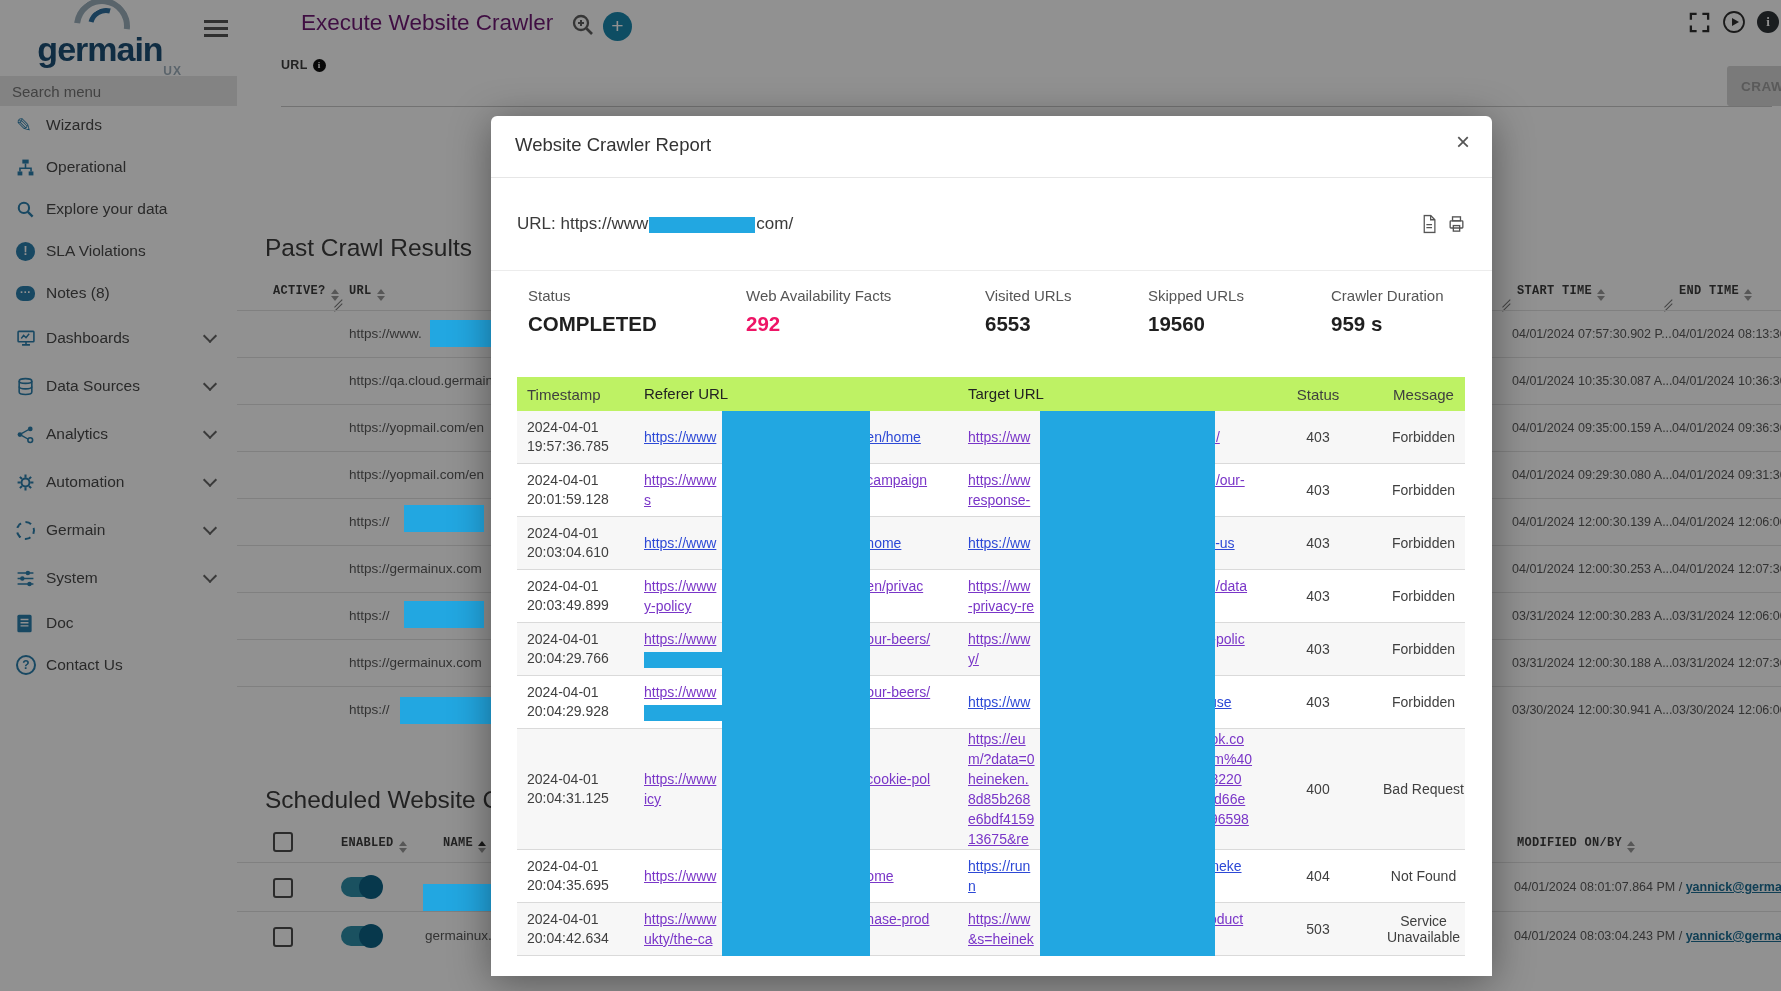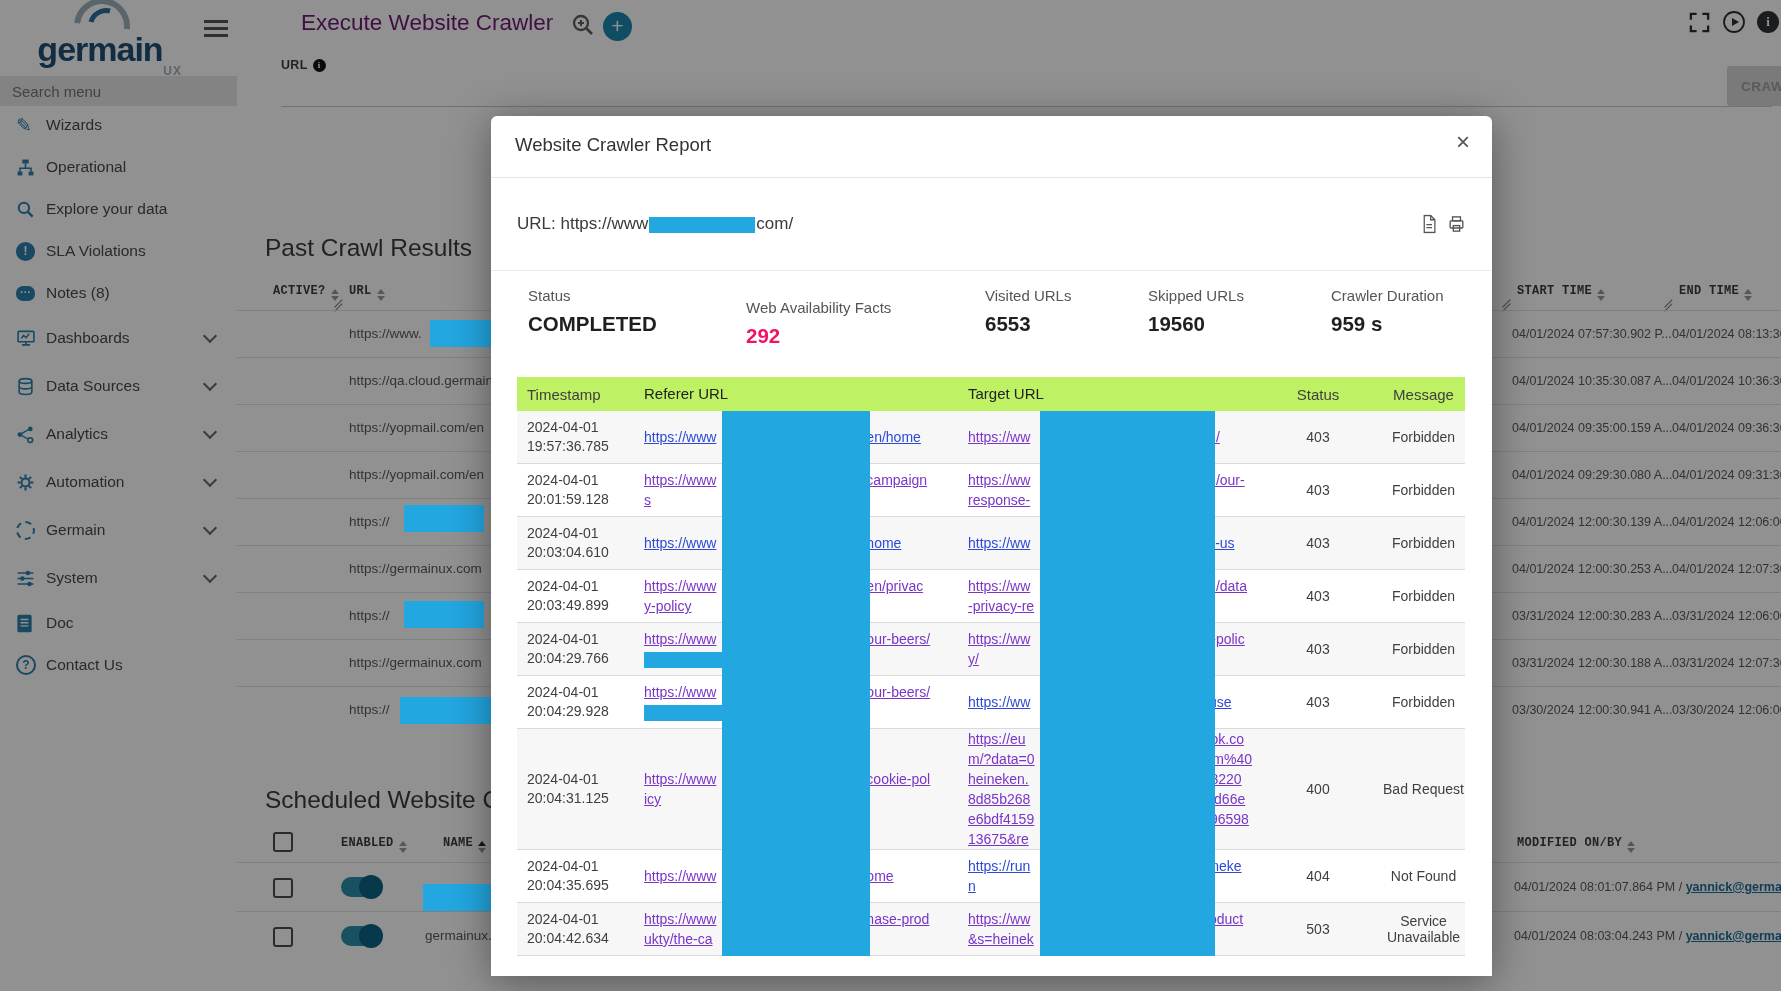--- a/index.html
+++ b/index.html
@@ -413,21 +413,21 @@
               <rect x="8" y="14" width="8" height="7"></rect>
             </svg>
           </span>
       </div>
     </div>
     <div id="m-stats">
         <div class="stat" style="width: 218px;">
           <div class="sl">Status</div>
           <div class="sv">COMPLETED</div>
         </div>
-        <div class="stat" style="width: 239px; margin-top: 12px;">
+        <div class="stat" style="width: 239px;">
           <div class="sl">Web Availability Facts</div>
           <div class="sv pink">292</div>
         </div>
         <div class="stat" style="width: 163px;">
           <div class="sl">Visited URLs</div>
           <div class="sv">6553</div>
         </div>
         <div class="stat" style="width: 183px;">
           <div class="sl">Skipped URLs</div>
           <div class="sv">19560</div>

